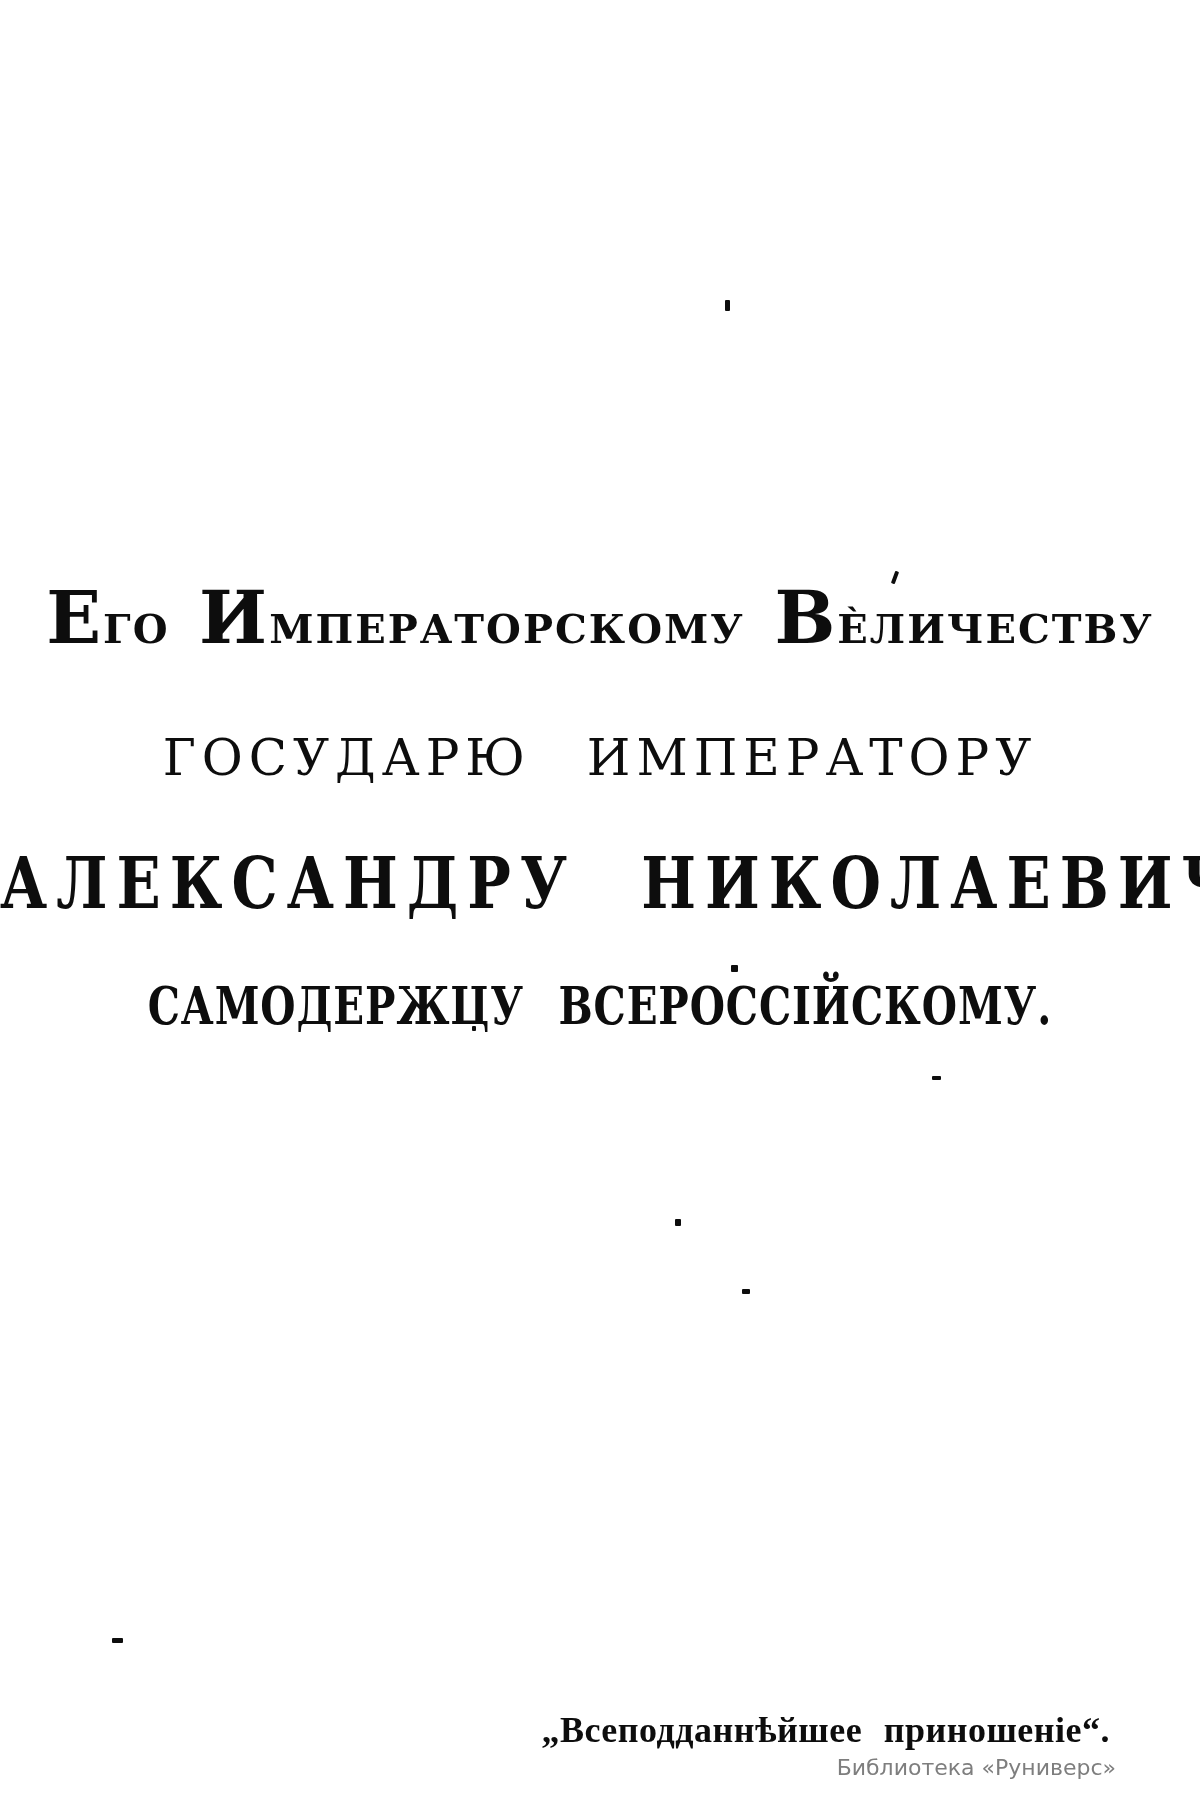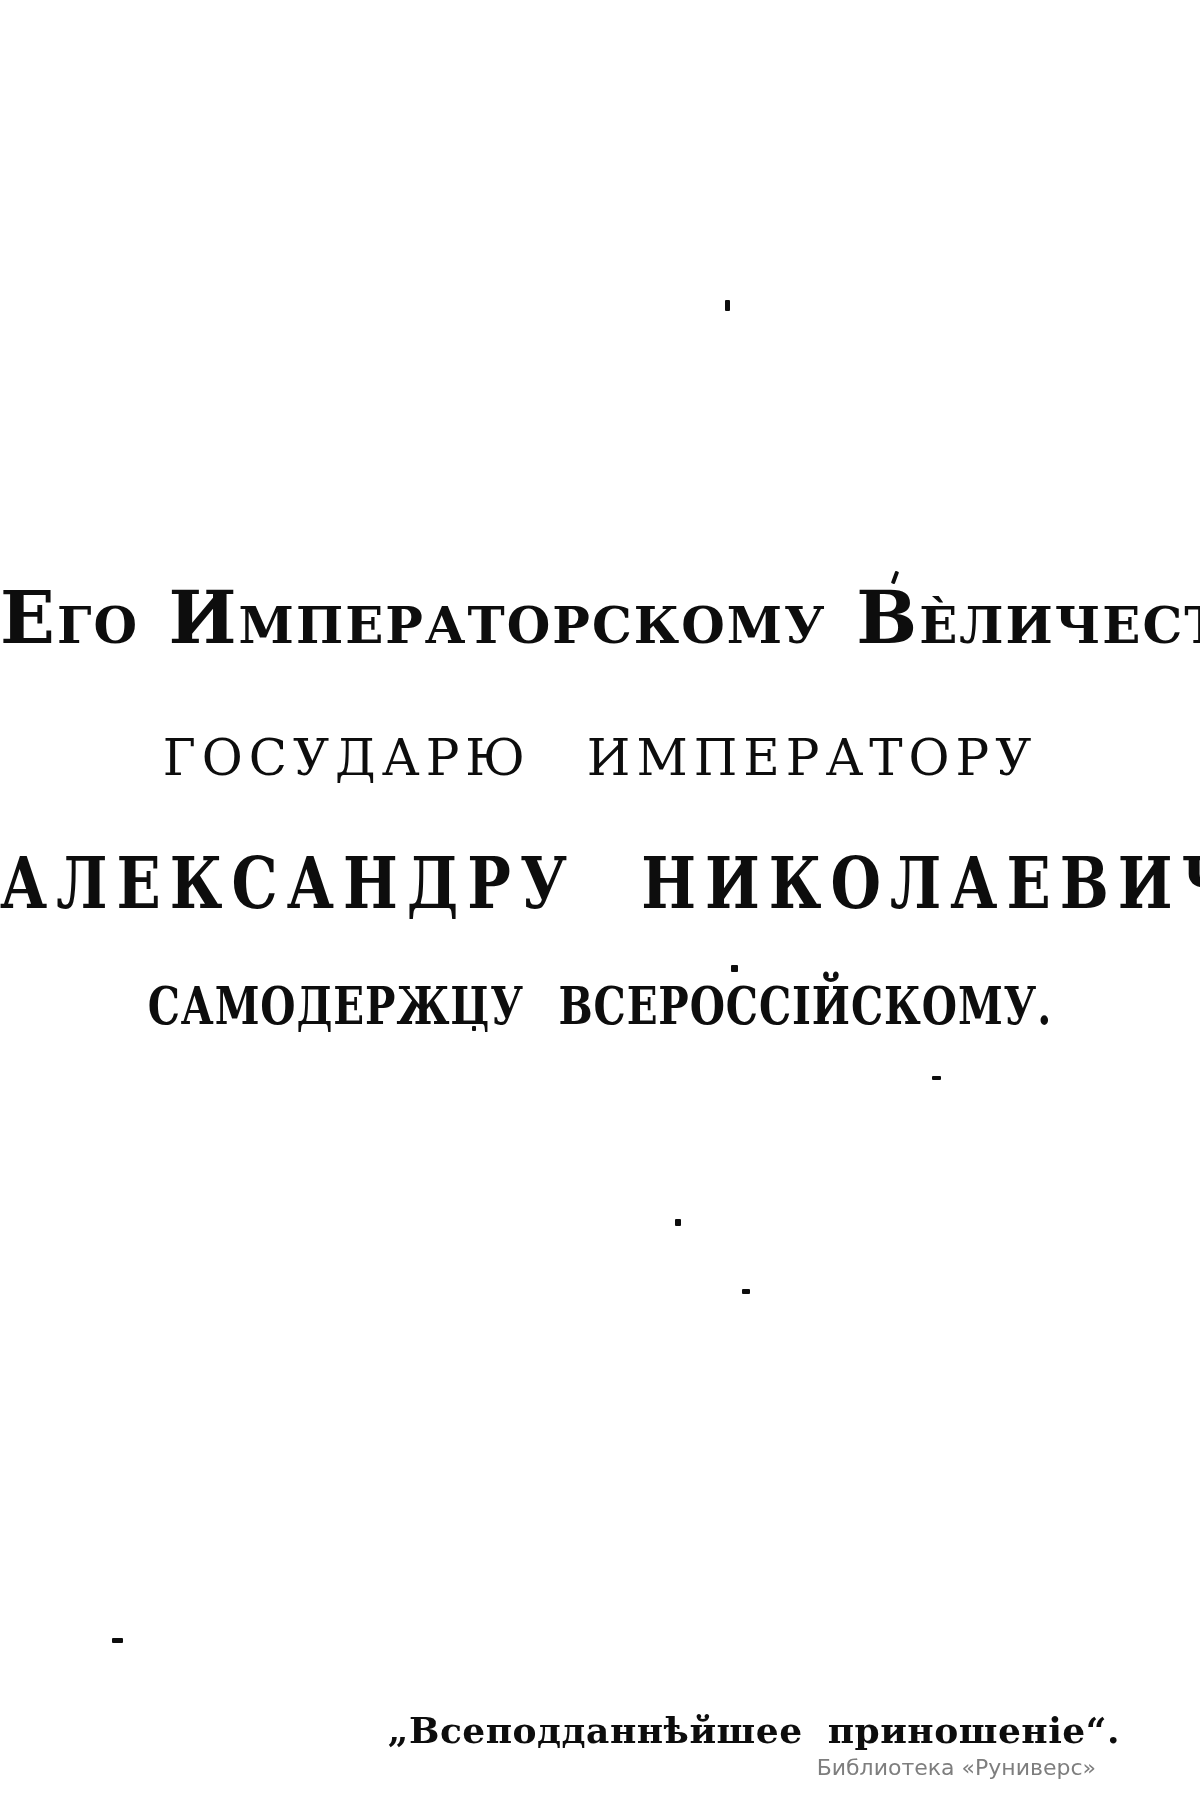--- a/index.html
+++ b/index.html
@@ -26,21 +26,21 @@
     white-space: nowrap;
   }
   
   .title-line {
     top: 582px;
     font-weight: 700;
     letter-spacing: 2px;
     word-spacing: 22px;
   }
   .title-line .initial { font-size: 72px; }
-  .title-line .rest    { font-size: 50px; margin-top: 8px; }
+  .title-line .rest    { font-size: 40px; margin-top: 8px; }
   
   .line2 {
     top: 733px;
     font-size: 50px;
     font-weight: 400;
     letter-spacing: 6px;
     word-spacing: 34px;
     text-align: center;
   }
   
@@ -60,33 +60,34 @@
     font-weight: 700;
     letter-spacing: 1px;
     word-spacing: 22px;
     transform: scale(0.88, 1.12);
     transform-origin: center top;
   }
   
   .closing-line {
     position: absolute;
     top: 1712px;
-    right: 80px;
+    right: 90px;
     font-size: 36px;
     font-weight: 700;
     letter-spacing: 0.5px;
     word-spacing: 12px;
     line-height: 1;
     white-space: nowrap;
+    font-family: Liberation Serif, serif;
   }
   
   .watermark {
     position: absolute;
     top: 1757px;
-    right: 104px;
+    right: 84px;
     font-family: "DejaVu Sans", sans-serif;
     font-size: 22px;
     line-height: 1;
     white-space: nowrap;
   }
   
   .speck {
     position: absolute;
     background: #0d0d0d;
     border-radius: 1px;

